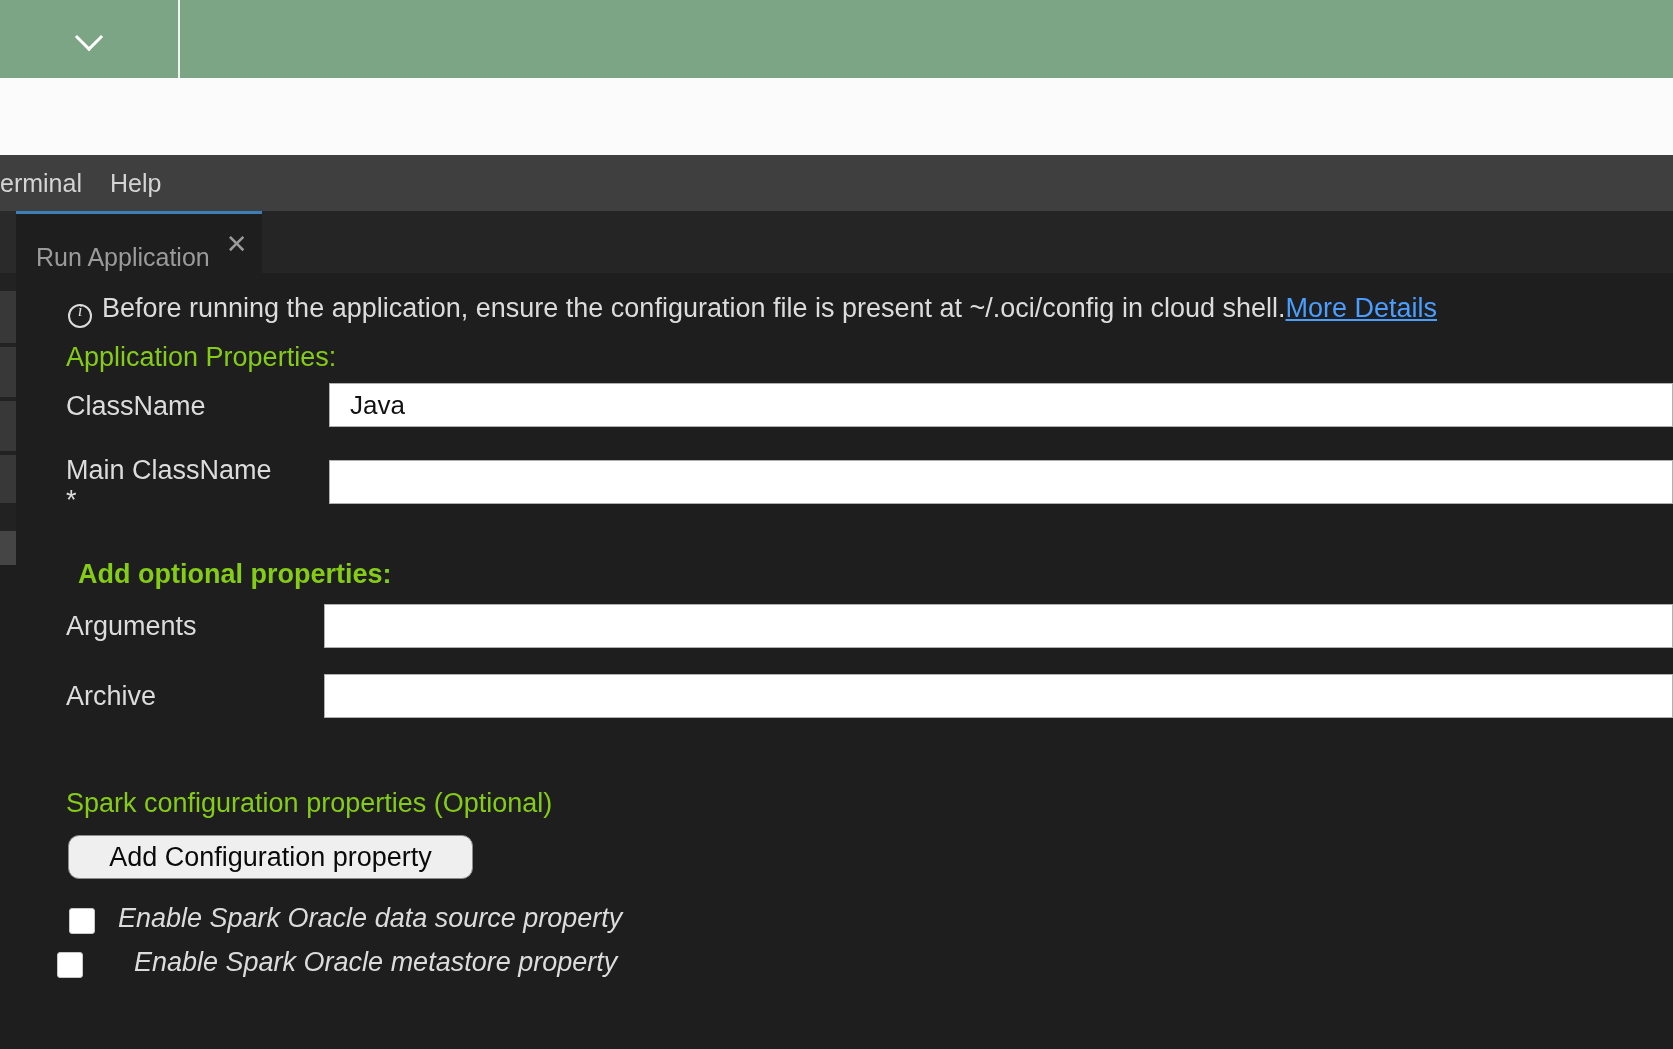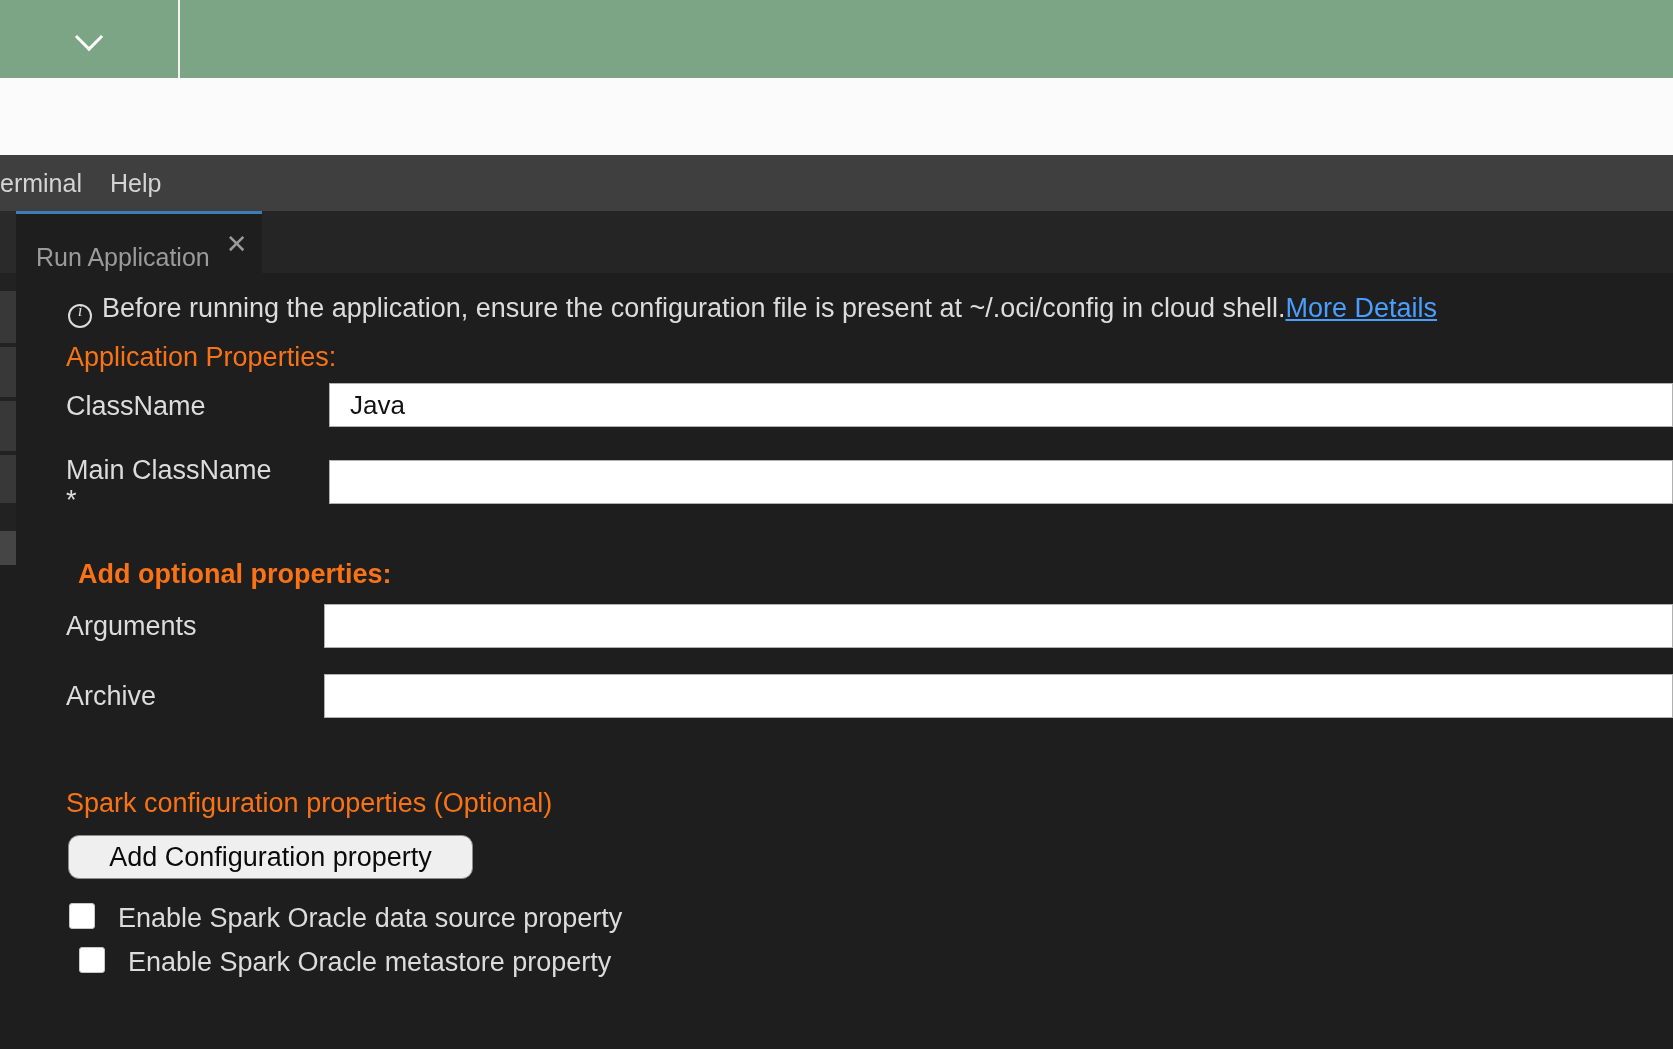--- a/index.html
+++ b/index.html
@@ -112,21 +112,21 @@
   .info-icon::after {
     content: "i"; position: absolute; left: 0; right: 0; top: -5px;
     text-align: center; font-size: 17px; font-style: italic;
     font-family: "Liberation Serif", serif; color: #dcdcdc;
   }
   .link {
     color: #4a9eff; text-decoration: underline; cursor: pointer;
   }
 
   .section-title {
-    position: absolute; font-size: 27px; color: #f97316; white-space: nowrap;
+    position: absolute; font-size: 27px; color: #84cc16; white-space: nowrap;
   }
 
   .row-label {
     position: absolute; font-size: 27px; color: #dcdcdc; white-space: nowrap;
   }
   .req-star {
     position: absolute; font-size: 27px; color: #dcdcdc;
   }
 
   .text-input {
@@ -142,21 +142,21 @@
   .btn {
     position: absolute;
     background: #efefef; color: #0a0a0a;
     border: 1px solid #8c8c8c; border-radius: 11px;
     font-family: "Liberation Sans", sans-serif;
     font-size: 27px;
     cursor: pointer;
   }
 
   .check-row {
-    position: absolute; display: flex; align-items: flex-start;
+    position: absolute; display: flex; align-items: flex-end; font-style: italic;
   }
   .cbox {
     width: 26px; height: 26px; background: #ffffff;
     border: 1px solid #c8c8c8; border-radius: 3px; flex: none;
   }
   .check-label {
     margin-left: 23px; font-size: 27px; color: #dcdcdc; white-space: nowrap;
   }
 </style>
 </head>
@@ -222,19 +222,19 @@
 
     <div class="section-title" style="left:50px; top:515px;">Spark configuration properties (Optional)</div>
 
     <button class="btn" style="left:52px; top:562px; width:405px; height:44px;">Add Configuration property</button>
 
     <div class="check-row" style="left:53px; top:630px;">
       <span class="cbox"></span>
       <span class="check-label">Enable Spark Oracle data source property</span>
     </div>
 
-    <div class="check-row" style="left:63px; top:674px;">
+    <div class="check-row" style="left:41px; top:674px;gap:28px;">
       <span class="cbox"></span>
       <span class="check-label">Enable Spark Oracle metastore property</span>
     </div>
 
   </div>
 </div>
 
 </body></html>

